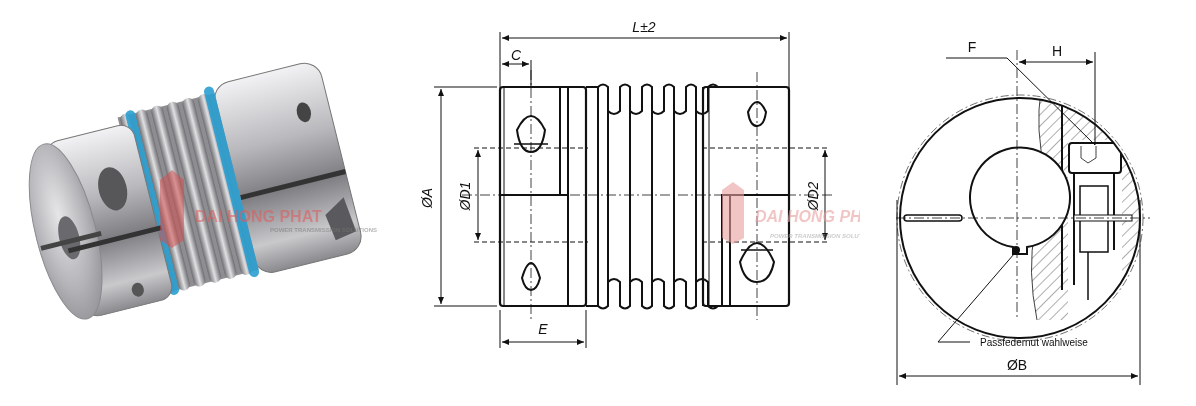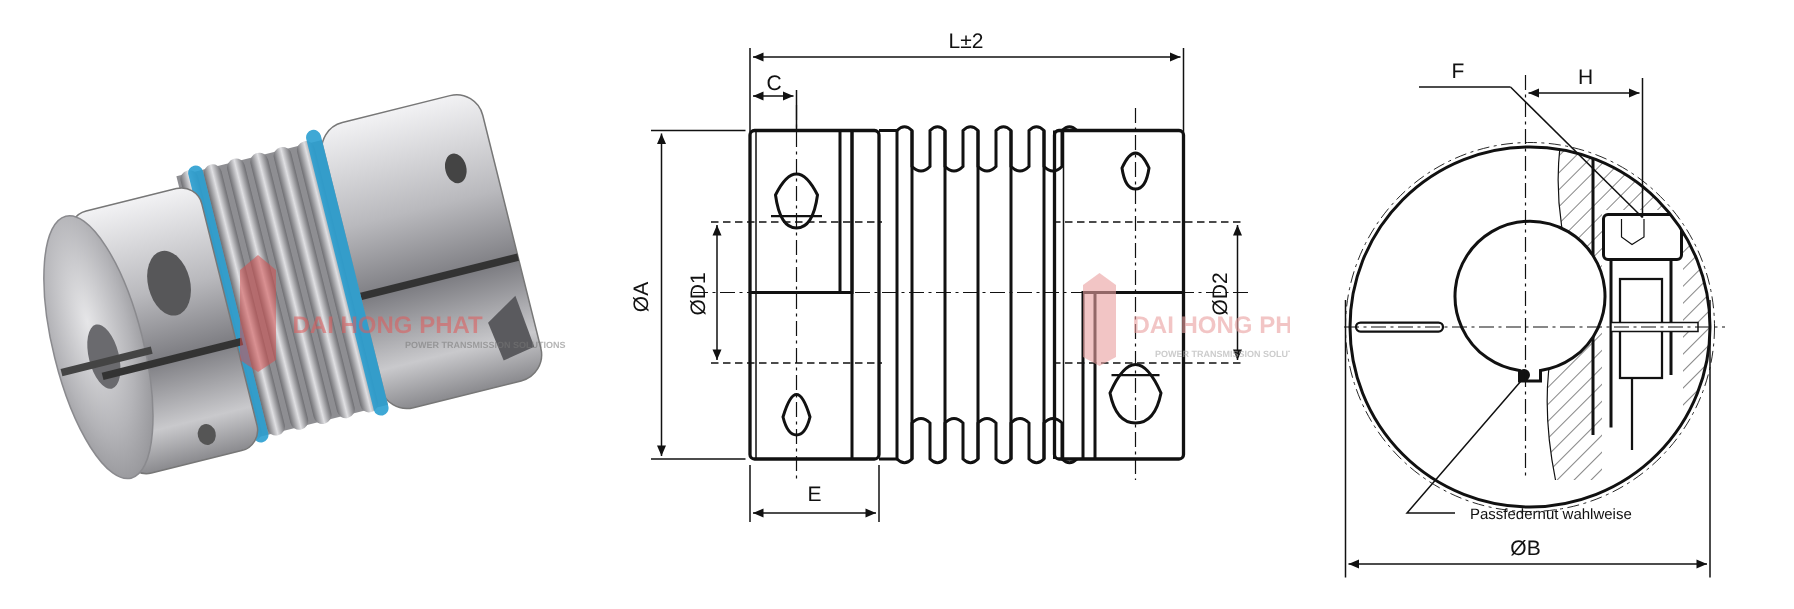--- a/index.html
+++ b/index.html
@@ -1,19 +1,19 @@
 <!DOCTYPE html>
 <html><head>
   <meta charset="utf-8">
   <style>
     html, body { margin:0; padding:0; background:#ffffff; }
     body { width:1196px; height:406px; position:relative; overflow:hidden; font-family:"Liberation Sans", sans-serif; }
     .panel { position:absolute; top:0; height:406px; }
     #photo { left:0; width:400px; }
-    #side { left:400px; width:460px; }
+    #side { left:400px; width:460px;font-style:italic; }
     #section { left:860px; width:336px; }
     svg { position:absolute; left:0; top:0; }
     .lbl { font-family:"Liberation Sans", sans-serif; fill:#111; }
     .wm-text { font-family:"Liberation Sans", sans-serif; font-weight:bold; }
   </style>
 </head>
 <body>
 
 <div class="panel" id="photo">
   <svg width="400" height="406" viewBox="0 0 400 406">

